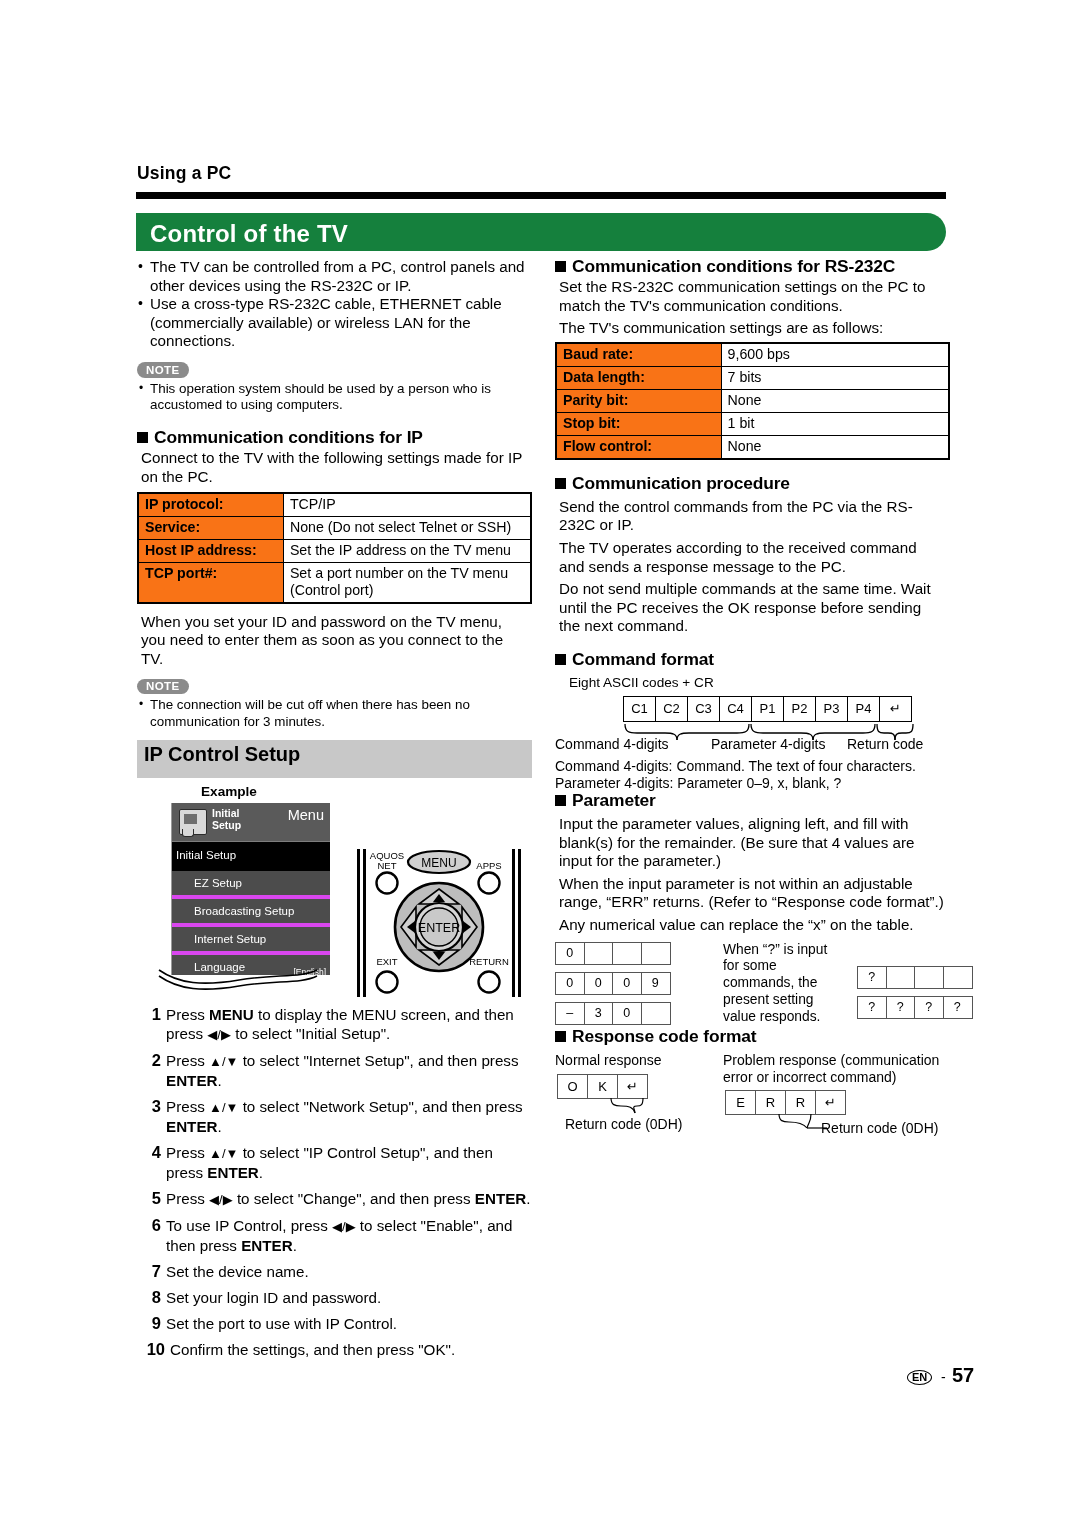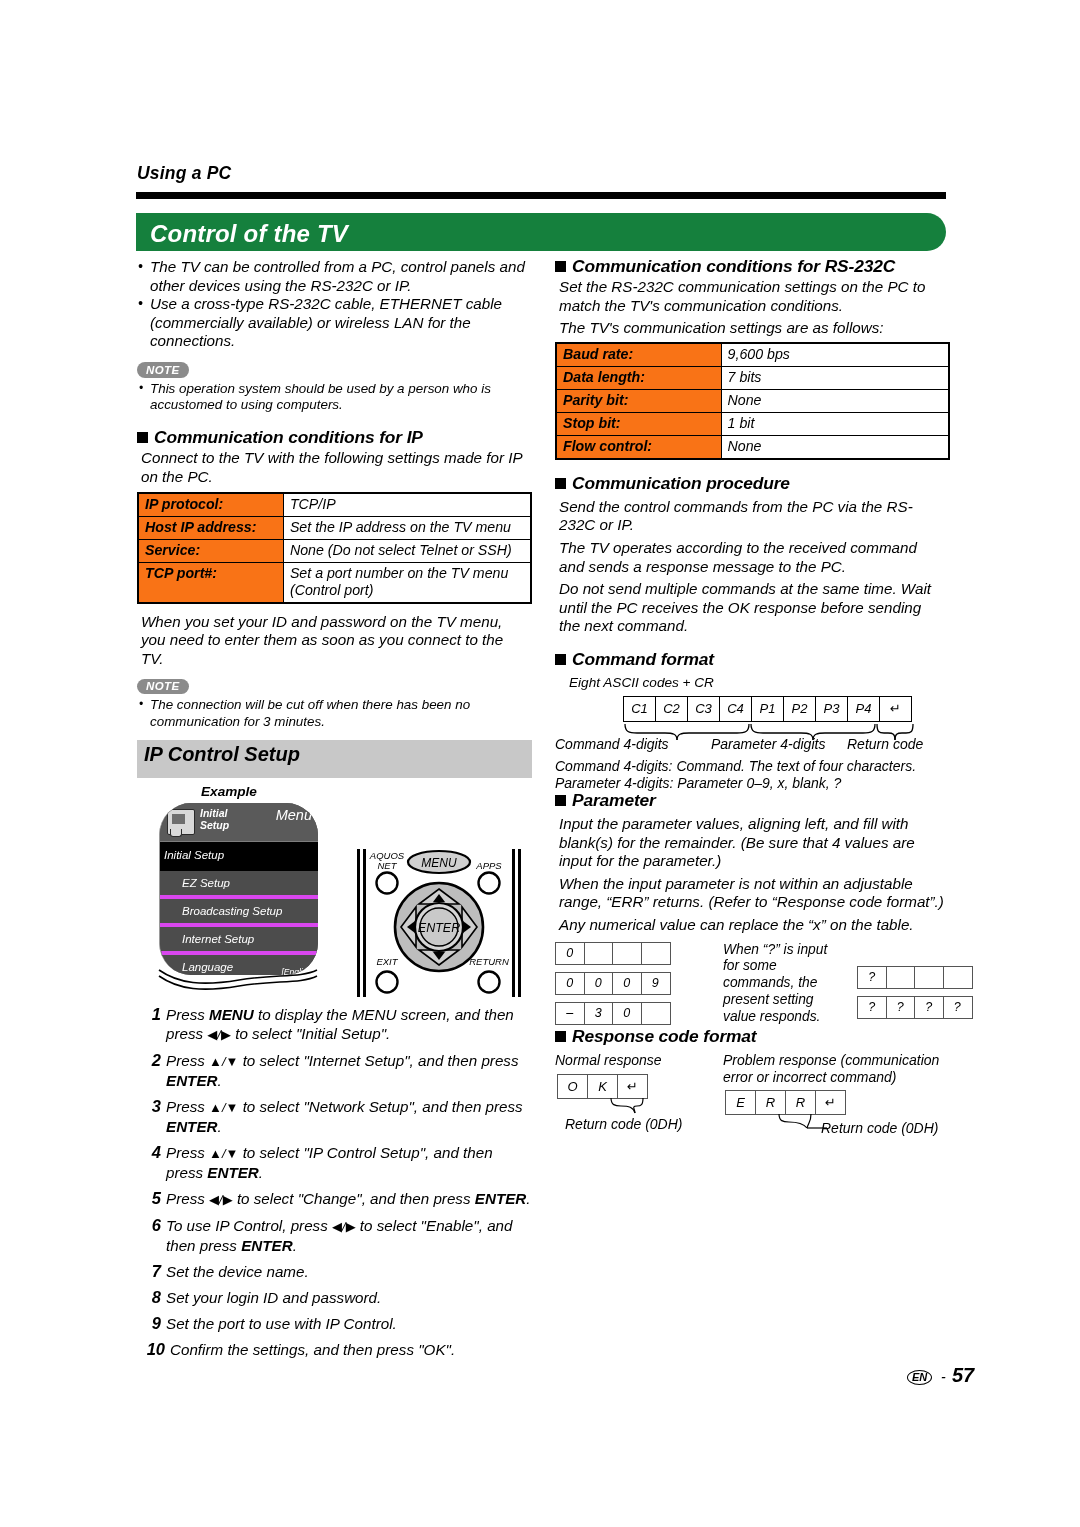--- a/index.html
+++ b/index.html
@@ -2,21 +2,21 @@
 <html><head>
 <meta charset="utf-8">
 <style>
   html,body{margin:0;padding:0;background:#ffffff;}
   body{
     width:1080px;height:1527px;position:relative;overflow:hidden;
     font-family:"Liberation Sans","DejaVu Sans",sans-serif;
     color:#000;
     -webkit-font-smoothing:antialiased;
   }
-  .page{position:absolute;left:0;top:0;width:1080px;height:1527px;font-style:italic;}
+  .page{position:absolute;left:0;top:0;width:1080px;height:1527px;}
 
   
   .running-head{
     position:absolute;left:137px;top:163px;
     font-size:17.5px;font-weight:bold;letter-spacing:.2px;
   }
   .rule{
     position:absolute;left:136px;top:192px;width:810px;height:7px;background:#000;
   }
   .title-bar{
@@ -80,24 +80,23 @@
     background:#c8c8c8;font-size:20px;font-weight:bold;
     padding:3px 0 12px 7px;
   }
   .example-lab{
     font-size:13.6px;font-weight:bold;margin:6px 0 4px 64px;
   }
 
   
   .tvmock{position:relative;width:166px;height:185px;}
   .tv-screen{
-    position:absolute;left:4px;top:0;width:158px;height:172px;
+    position:absolute;left:16px;top:0;width:158px;height:172px;
     background:#4c4c4c;overflow:hidden;
     border-left:1px solid #9a9a9a;
-    border-radius:32px;
   }
   .tv-top{
     position:relative;height:38px;background:#5a5a5a;
     border-bottom:1px solid #7d7d7d;
   }
   .tv-icon{
     position:absolute;left:7px;top:6px;width:26px;height:24px;
     background:#d9d9d9;border:1.5px solid #2b2b2b;border-radius:2px;
   }
   .tv-icon:after{
@@ -214,26 +213,26 @@
     </h3>
     <p class="body-text" style="margin-top:1px">Connect to the TV with the following settings made for IP on the PC.</p>
 
     <table class="spec" style="margin-top:5px">
       <tbody id="ip-table-body">
           <tr>
             <td class="k">IP protocol:</td>
             <td>TCP/IP</td>
           </tr>
           <tr>
+            <td class="k">Service:</td>
+            <td>None (Do not select Telnet or SSH)</td>
+          </tr>
+          <tr>
             <td class="k">Host IP address:</td>
             <td>Set the IP address on the TV menu</td>
-          </tr>
-          <tr>
-            <td class="k">Service:</td>
-            <td>None (Do not select Telnet or SSH)</td>
           </tr>
           <tr>
             <td class="k">TCP port#:</td>
             <td>Set a port number on the TV menu (Control port)</td>
           </tr>
         </tbody>
     </table>
 
     <p class="body-text" style="margin-top:9px">When you set your ID and password on the TV menu, you need to enter them as soon as you connect to the TV.</p>
 

